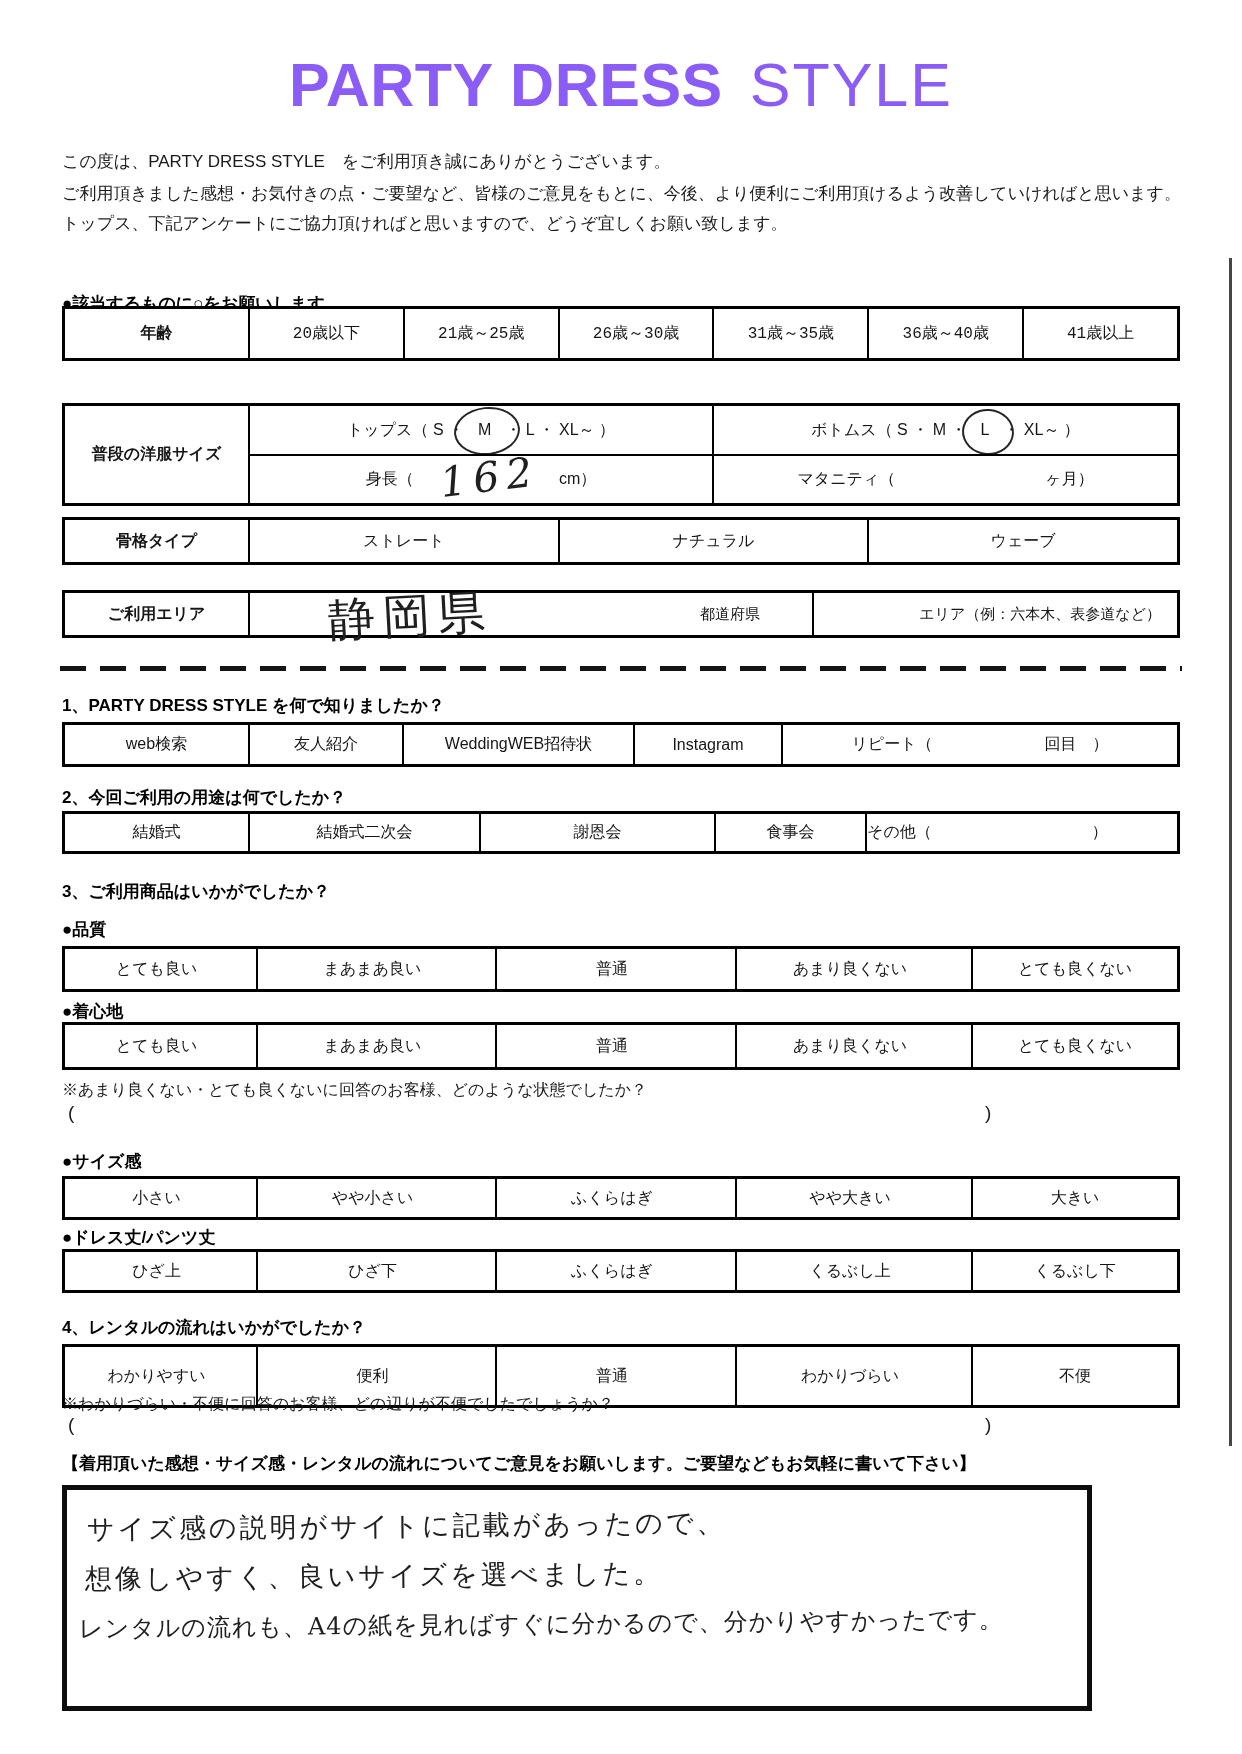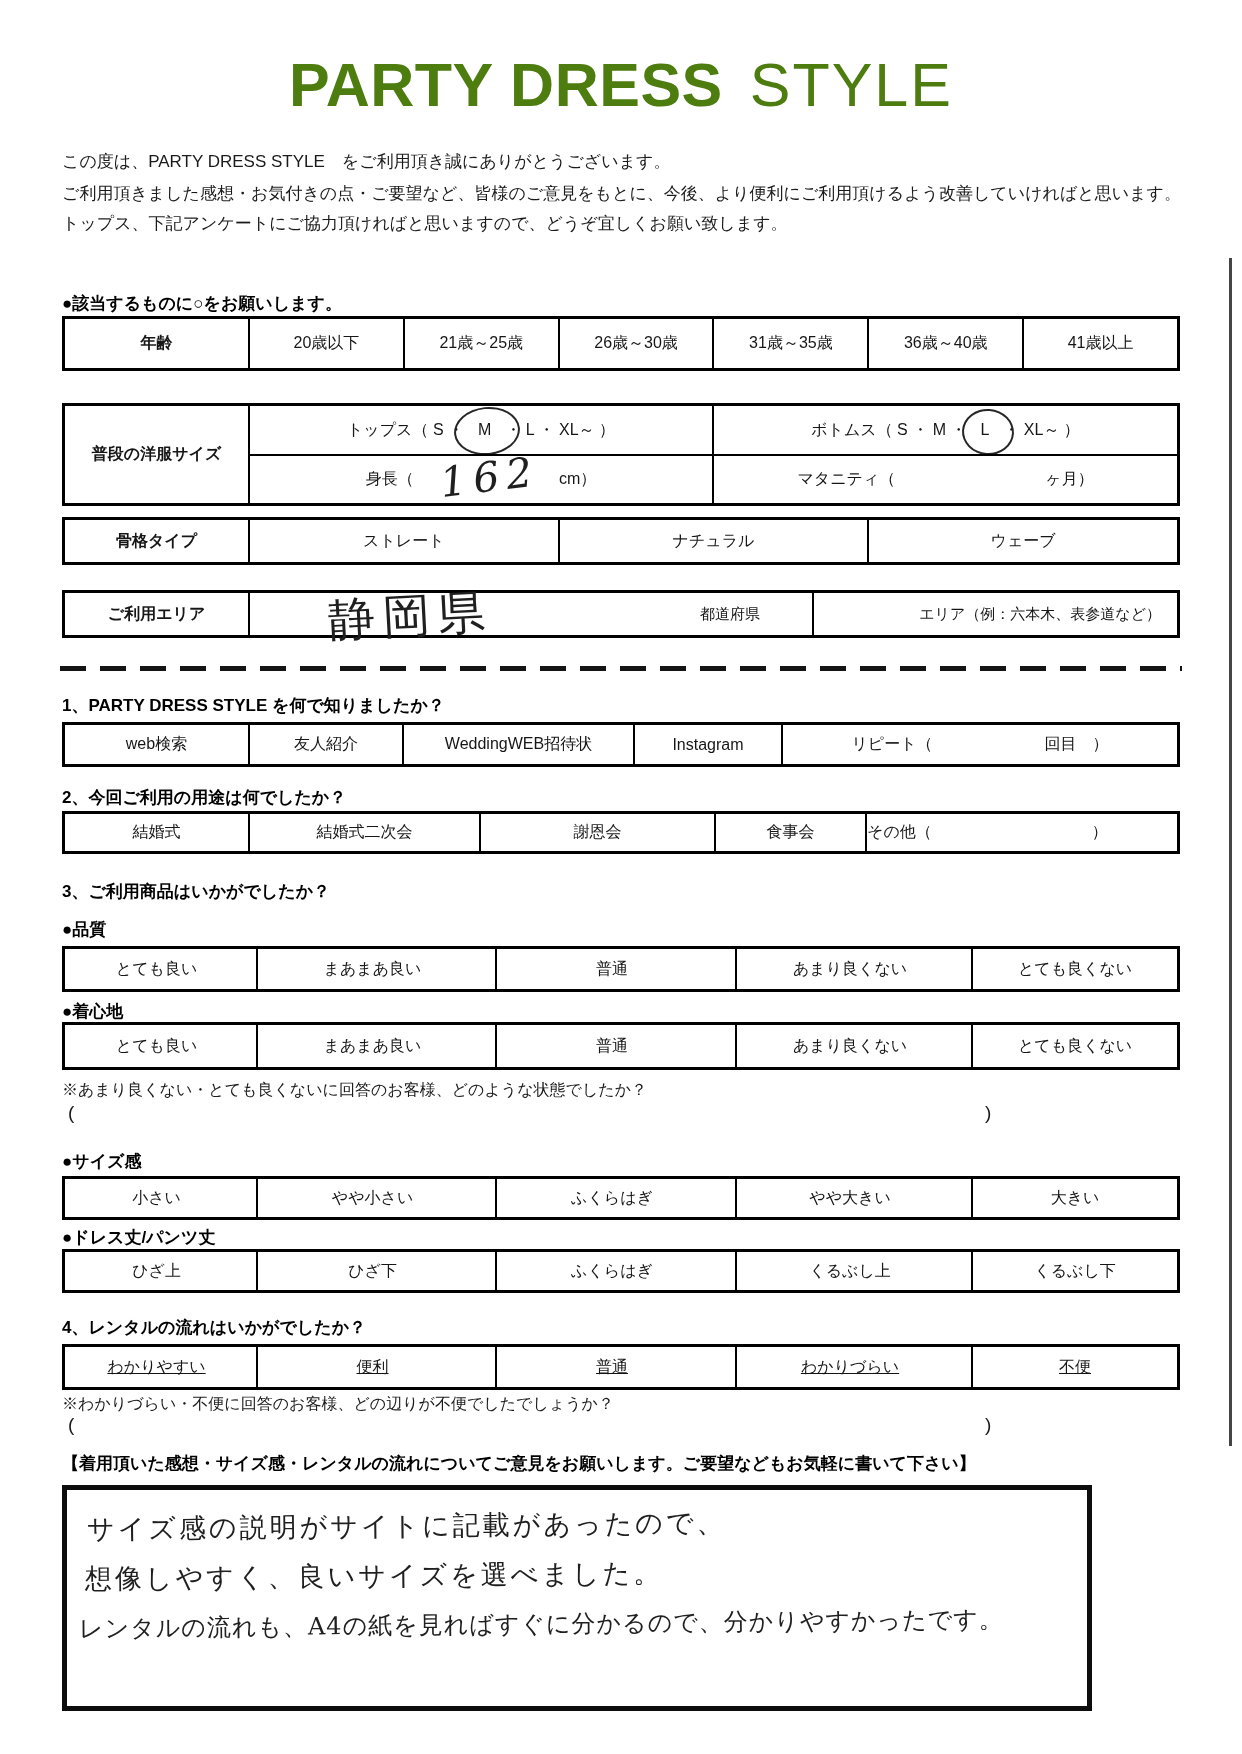--- a/index.html
+++ b/index.html
@@ -1,21 +1,21 @@
 <!DOCTYPE html>
 <html><head>
 <meta charset="utf-8">
 <style>
   html,body{margin:0;padding:0;background:#e8e8e8;}
   .page{position:relative;width:1242px;height:1754px;background:#ffffff;margin:0 auto;
         font-family:"Liberation Sans",sans-serif;color:#141414;overflow:hidden;}
   .abs{position:absolute;}
 
   
-  .title{top:50px;left:0;width:100%;text-align:center;font-size:61px;color:#4d7c0f;white-space:nowrap;}
+  .title{top:50px;left:0;width:100%;text-align:center;font-size:61px;color:#8b5cf6;white-space:nowrap;}
   .title .tb{font-weight:900;letter-spacing:0.5px;}
   .title .tl{font-weight:400;letter-spacing:2px;margin-left:10px;}
 
   
   .intro{left:62px;font-size:17px;color:#1a1a1a;white-space:nowrap;}
 
   .sec-label{position:absolute;left:62px;font-weight:bold;font-size:17px;color:#000;white-space:nowrap;}
   .q-header{position:absolute;left:62px;font-weight:bold;font-size:17px;color:#000;white-space:nowrap;}
 
   
@@ -66,21 +66,21 @@
     <span class="tb">PARTY DRESS</span>
     <span class="tl">STYLE</span>
   </div>
 
   <div class="abs intro" style="top:150px;">この度は、PARTY DRESS STYLE　をご利用頂き誠にありがとうございます。</div>
   <div class="abs intro" style="top:182px;">ご利用頂きました感想・お気付きの点・ご要望など、皆様のご意見をもとに、今後、より便利にご利用頂けるよう改善していければと思います。</div>
   <div class="abs intro" style="top:212px;">トップス、下記アンケートにご協力頂ければと思いますので、どうぞ宜しくお願い致します。</div>
 
   <div class="sec-label" style="top:292px;">●該当するものに○をお願いします。</div>
 
-  <div class="tbl t-age" style="top:316px;">
+  <div class="tbl t-age" style="top:306px;font-family:Liberation Mono, monospace;">
     <div class="cell first bold">年齢</div>
     <div class="cell">20歳以下</div>
     <div class="cell">21歳～25歳</div>
     <div class="cell">26歳～30歳</div>
     <div class="cell">31歳～35歳</div>
     <div class="cell">36歳～40歳</div>
     <div class="cell">41歳以上</div>
   </div>
 
   <div class="tbl t-size" style="top:403px;">
@@ -185,21 +185,21 @@
   <div class="sec-label" style="top:1226px;">●ドレス丈/パンツ丈</div>
   <div class="tbl t-rate" style="top:1249px;height:44px;">
     <div class="cell first">ひざ上</div>
     <div class="cell">ひざ下</div>
     <div class="cell">ふくらはぎ</div>
     <div class="cell">くるぶし上</div>
     <div class="cell">くるぶし下</div>
   </div>
 
   <div class="q-header" style="top:1316px;">4、レンタルの流れはいかがでしたか？</div>
-  <div class="tbl t-rate" style="top:1344px;height:46px;text-decoration:underline;">
+  <div class="tbl t-rate" style="top:1344px;height:64px;">
     <div class="cell first">わかりやすい</div>
     <div class="cell">便利</div>
     <div class="cell">普通</div>
     <div class="cell">わかりづらい</div>
     <div class="cell">不便</div>
   </div>
 
   <div class="note" style="top:1394px;">※わかりづらい・不便に回答のお客様、どの辺りが不便でしたでしょうか？</div>
   <span class="paren" style="left:68px;top:1414px;">(</span>
   <span class="paren" style="left:985px;top:1414px;">)</span>

